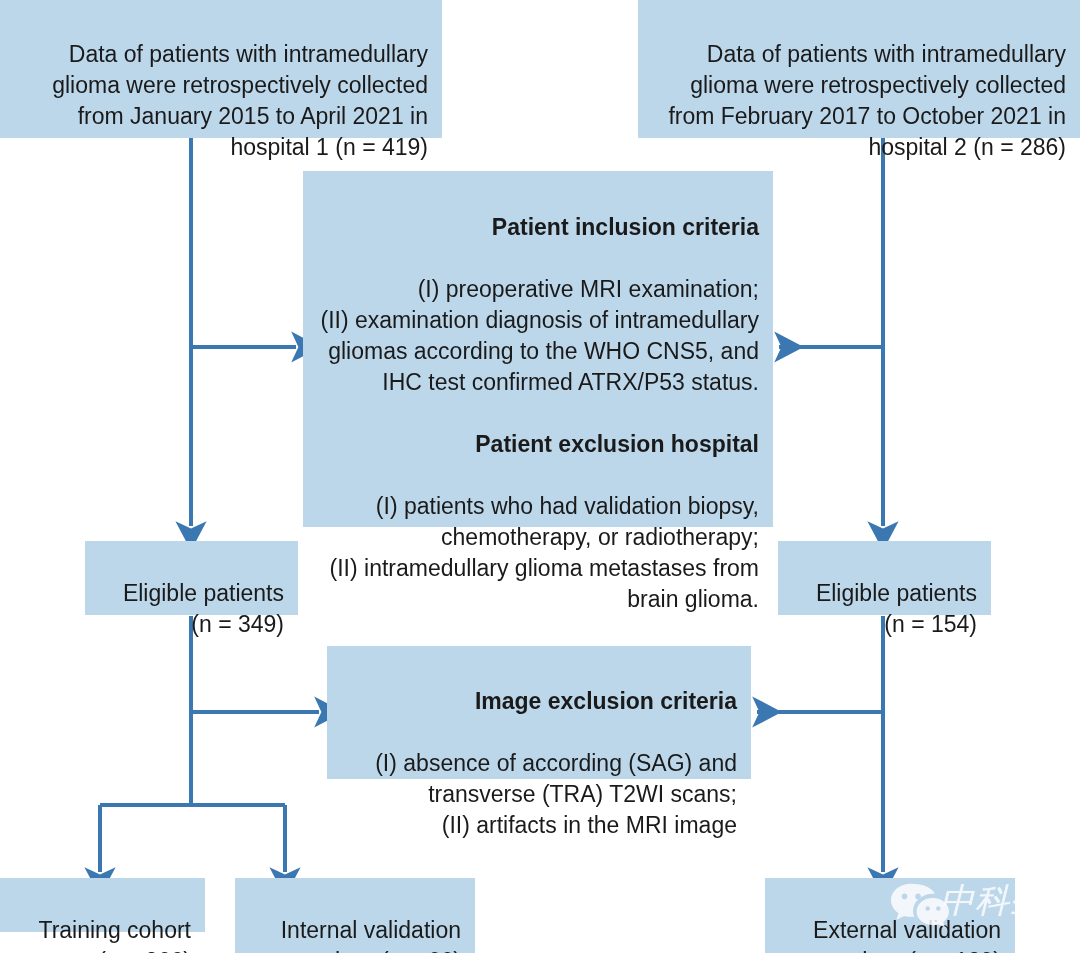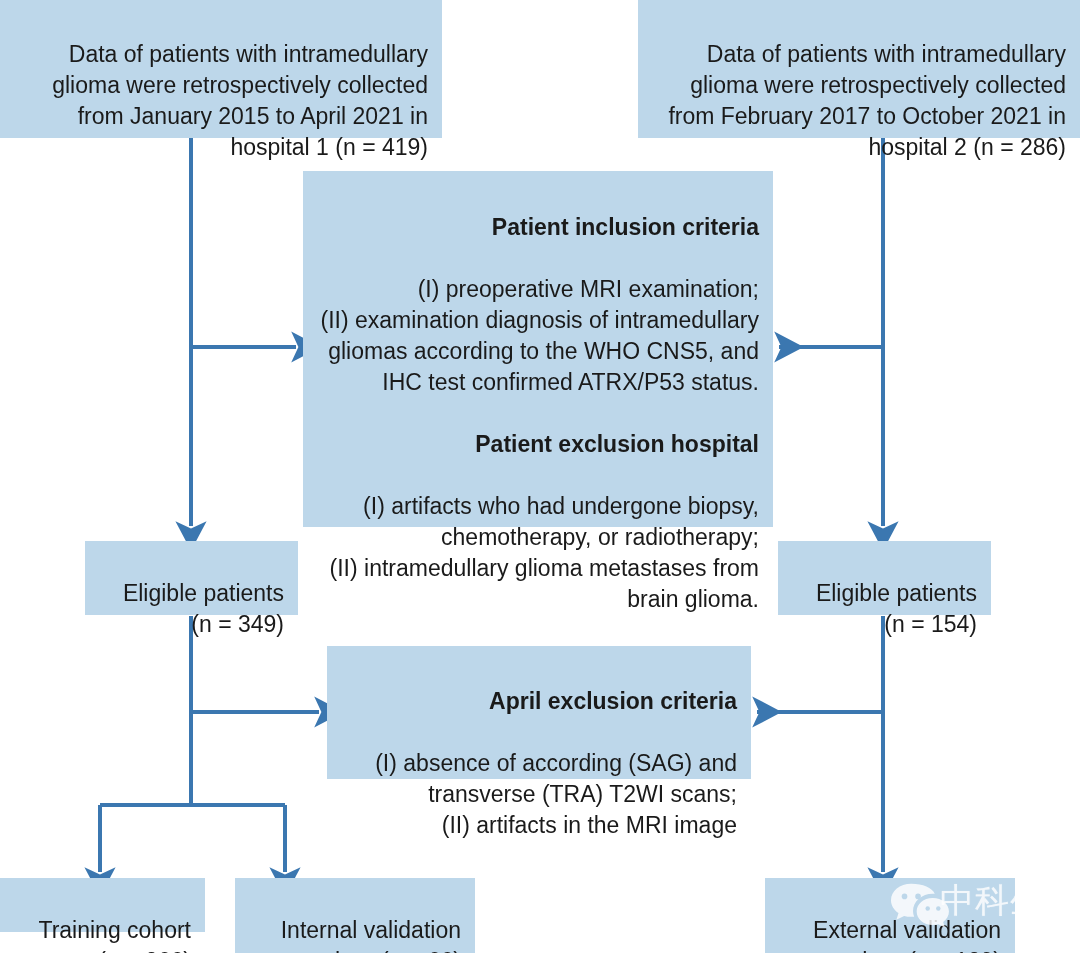--- a/index.html
+++ b/index.html
@@ -50,20 +50,21 @@
   .wm-text {
     position: absolute;
     left: 940px;
     top: 880px;
     font-size: 34px;
     line-height: 40px;
     color: #ffffff;
     font-family: "DejaVu Sans", sans-serif;
     letter-spacing: 1px;
     text-shadow: 0 0 1px rgba(255,255,255,0.6);
+    font-style: italic;
   }
 </style>
 </head>
 <body>
 
 <div id="canvas">
 
   <svg class="wires" viewBox="0 0 1080 953" xmlns="http://www.w3.org/2000/svg">
     <defs>
       <marker id="arrL" markerWidth="9" markerHeight="9" refX="7.2" refY="4.5" orient="auto" markerUnits="strokeWidth">
@@ -107,36 +108,36 @@
 
   <div class="box" style="left:638px; top:0px; width:442px; height:138px;">
     <span class="body">Data of patients with intramedullary glioma were retrospectively collected from February 2017 to October 2021 in hospital 2 (n = 286)</span>
   </div>
 
   <div class="box" style="left:303px; top:171px; width:470px; height:356px; padding-top:10px;">
     <span class="hdr">Patient inclusion criteria</span>
     <span class="body">(I) preoperative MRI examination;
 (II) examination diagnosis of intramedullary gliomas according to the WHO CNS5, and IHC test confirmed ATRX/P53 status.</span>
     <span class="hdr">Patient exclusion hospital</span>
-    <span class="body">(I) artifacts who had undergone biopsy, chemotherapy, or radiotherapy;
+    <span class="body">(I) patients who had validation biopsy, chemotherapy, or radiotherapy;
 (II) intramedullary glioma metastases from brain glioma.</span>
   </div>
 
   <div class="box" style="left:85px; top:541px; width:213px; height:74px; padding-top:6px;">
     <span class="body">Eligible patients
 (n = 349)</span>
   </div>
 
   <div class="box" style="left:778px; top:541px; width:213px; height:74px; padding-top:6px;">
     <span class="body">Eligible patients
 (n = 154)</span>
   </div>
 
   <div class="box" style="left:327px; top:646px; width:424px; height:133px; padding-top:9px;">
-    <span class="hdr">April exclusion criteria</span>
+    <span class="hdr">Image exclusion criteria</span>
     <span class="body">(I) absence of according (SAG) and transverse (TRA) T2WI scans;
 (II) artifacts in the MRI image</span>
   </div>
 
   <div class="box" style="left:0px; top:878px; width:205px; height:54px; padding-top:6px;">
     <span class="body">Training cohort
 (n = 266)</span>
   </div>
 
   <div class="box" style="left:235px; top:878px; width:240px; height:75px; padding-top:6px;">

